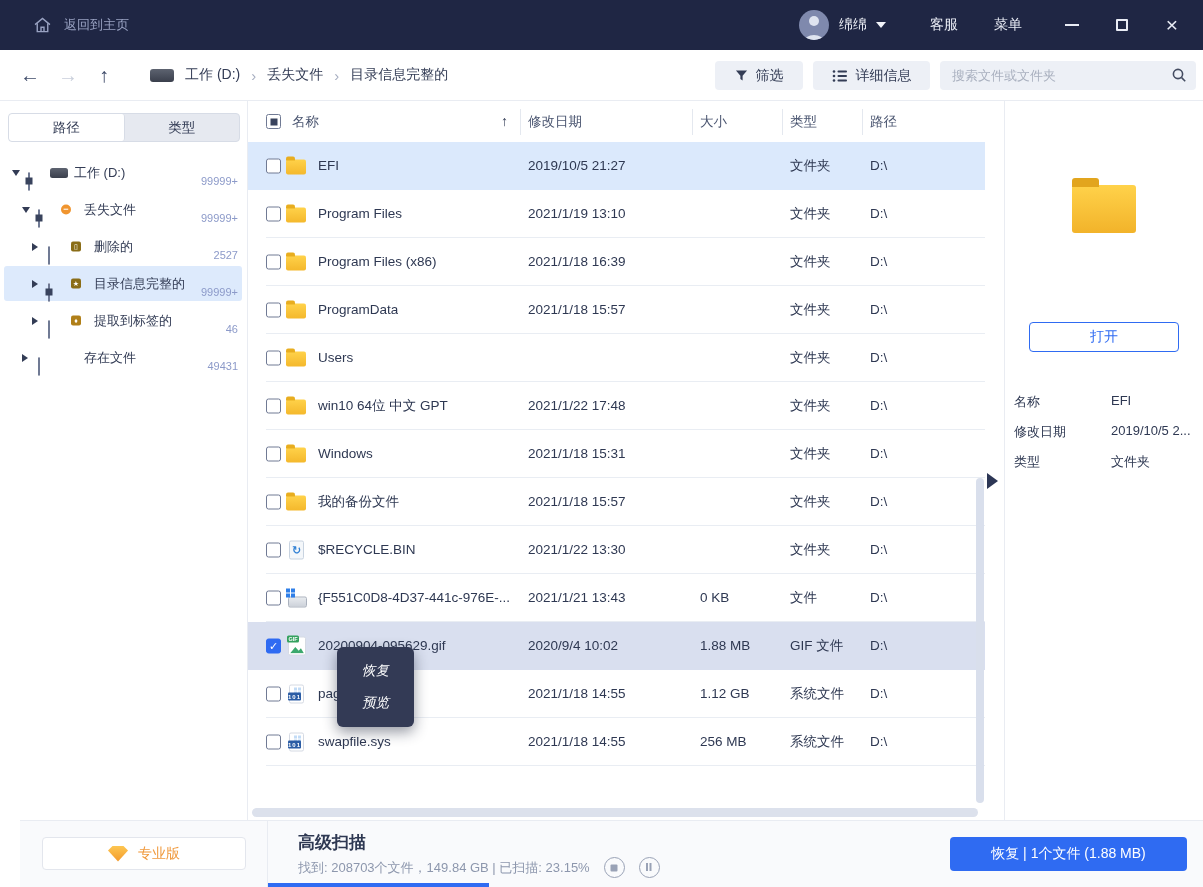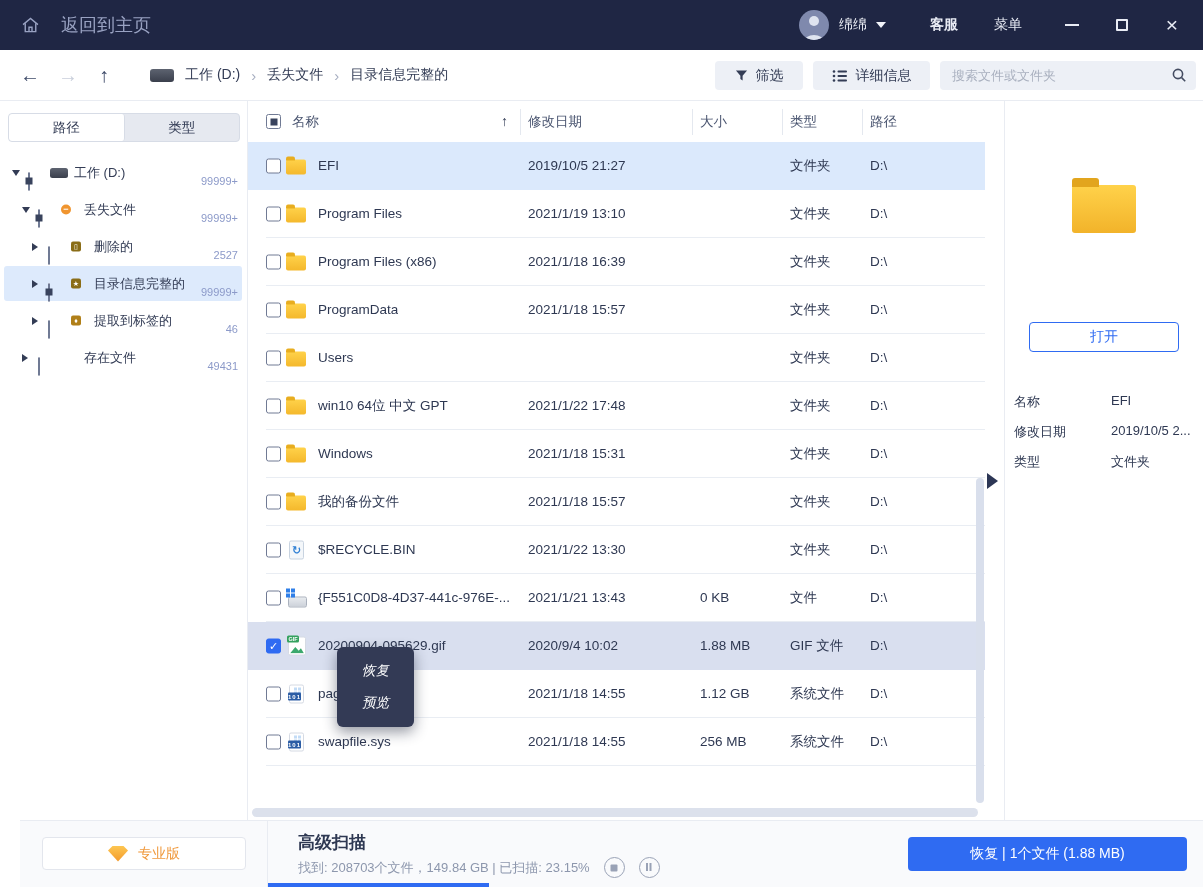--- a/index.html
+++ b/index.html
@@ -4,30 +4,30 @@
 <style>
   * { margin:0; padding:0; box-sizing:border-box; }
   html,body { background:#fff; }
   #app {
     position:relative; width:1203px; height:887px; overflow:hidden; background:#fff;
     font-family:"Liberation Sans","DejaVu Sans",sans-serif; color:#2e3852;
   }
 
   
   .titlebar { position:absolute; left:0; top:0; right:0; height:50px; background:#1f2644; display:flex; align-items:center; }
-  .tb-home { display:flex; align-items:center; gap:20px; padding-left:20px; color:#99a2c2; font-size:18px; }
+  .tb-home { display:flex; align-items:center; gap:11px; padding-left:32px; color:#99a2c2; font-size:13px; }
   .tb-right { margin-left:auto; display:flex; align-items:center; padding-right:21px; }
   .avatar { width:30px; height:30px; border-radius:50%; background:#7f89ad; position:relative; overflow:hidden; }
   .avatar::before { content:""; position:absolute; left:50%; top:6px; transform:translateX(-50%); width:10px; height:10px; border-radius:50%; background:#dfe4f0; }
   .avatar::after { content:""; position:absolute; left:50%; bottom:-9px; transform:translateX(-50%); width:20px; height:14px; border-radius:50% 50% 0 0; background:#dfe4f0; }
   .tb-user { display:flex; align-items:center; margin-left:10px; }
   .tb-name { color:#f2f4fa; font-size:14px;font-family:Liberation Serif, serif; }
   .caret-down { width:0; height:0; border-left:5px solid transparent; border-right:5px solid transparent; border-top:6px solid #f2f4fa; margin-left:9px; }
   .tb-link { color:#e9ecf5; font-size:14px; }
-  .tb-support { margin-left:44px;font-weight:bold; }
+  .tb-support { margin-left:44px; }
   .tb-menu { margin-left:36px; }
   .winbtn { display:flex; align-items:center; justify-content:center; width:20px; height:20px; }
   .wb-min { margin-left:40px; } .wb-max { margin-left:30px; } .wb-close { margin-left:30px; }
   .glyph-min { width:14px; height:2px; background:#e9ecf5; }
   .glyph-max { width:12px; height:12px; border:2px solid #e9ecf5; border-radius:1px; }
   .glyph-close::after { content:"\00D7"; color:#e9ecf5; font-size:21px; line-height:20px; }
 
   
   .toolbar { position:absolute; left:0; top:50px; right:0; height:51px; background:#fff; border-bottom:1px solid #e9ecf2; }
   .navarrow { position:absolute; top:0; height:50px; line-height:50px; font-size:20px; color:#3d4a68; }
@@ -133,21 +133,21 @@
   .bb-divider { position:absolute; left:247px; top:0; bottom:0; width:1px; background:#e9ecf2; }
   .upgbtn { position:absolute; left:22px; top:16px; width:204px; height:33px; background:#fff; border:1px solid #e3e6ed; border-radius:4px; display:flex; align-items:center; justify-content:center; gap:10px; color:#f09a3e; font-size:14px; }
   .gem { width:20px; height:16px; background:linear-gradient(180deg,#fdc651,#f3992b); clip-path:polygon(25% 0,75% 0,100% 32%,50% 100%,0 32%); }
   .scan-title { position:absolute; left:278px; top:10px; font-size:17px; font-weight:bold; color:#2e3852; }
   .scan-row { position:absolute; left:278px; top:36px; display:flex; align-items:center; gap:14px; }
   .scan-info { font-size:13px; color:#8d97ad; }
   .cbtn { width:21px; height:21px; border:1.5px solid #99a2b6; border-radius:50%; position:relative; }
   .cbtn.stop::after { content:""; position:absolute; left:50%; top:50%; transform:translate(-50%,-50%); width:7px; height:7px; background:#99a2b6; border-radius:1px; }
   .cbtn.pause::after { content:""; position:absolute; left:6.5px; top:5px; width:2px; height:8px; background:#99a2b6; box-shadow:3.5px 0 0 #99a2b6; }
   .progress { position:absolute; left:248px; bottom:0; height:4px; background:#2f6bf2; }
-  .recoverbtn { position:absolute; right:16px; top:16px; width:279px; height:34px; background:#2f6bf2; border-radius:4px; color:#fff; font-size:14px; display:flex; align-items:center; justify-content:center; }
+  .recoverbtn { position:absolute; right:16px; top:16px; width:237px; height:34px; background:#2f6bf2; border-radius:4px; color:#fff; font-size:14px; display:flex; align-items:center; justify-content:center; }
 </style>
 </head>
 <body>
 
 <div id="app">
 
   <div class="titlebar">
     <div class="tb-home">
       <svg width="21" height="21" viewBox="0 0 24 24" fill="none" stroke="#99a2c2" stroke-width="1.6">
         <path d="M3.5 11 L12 4 L20.5 11"></path>

